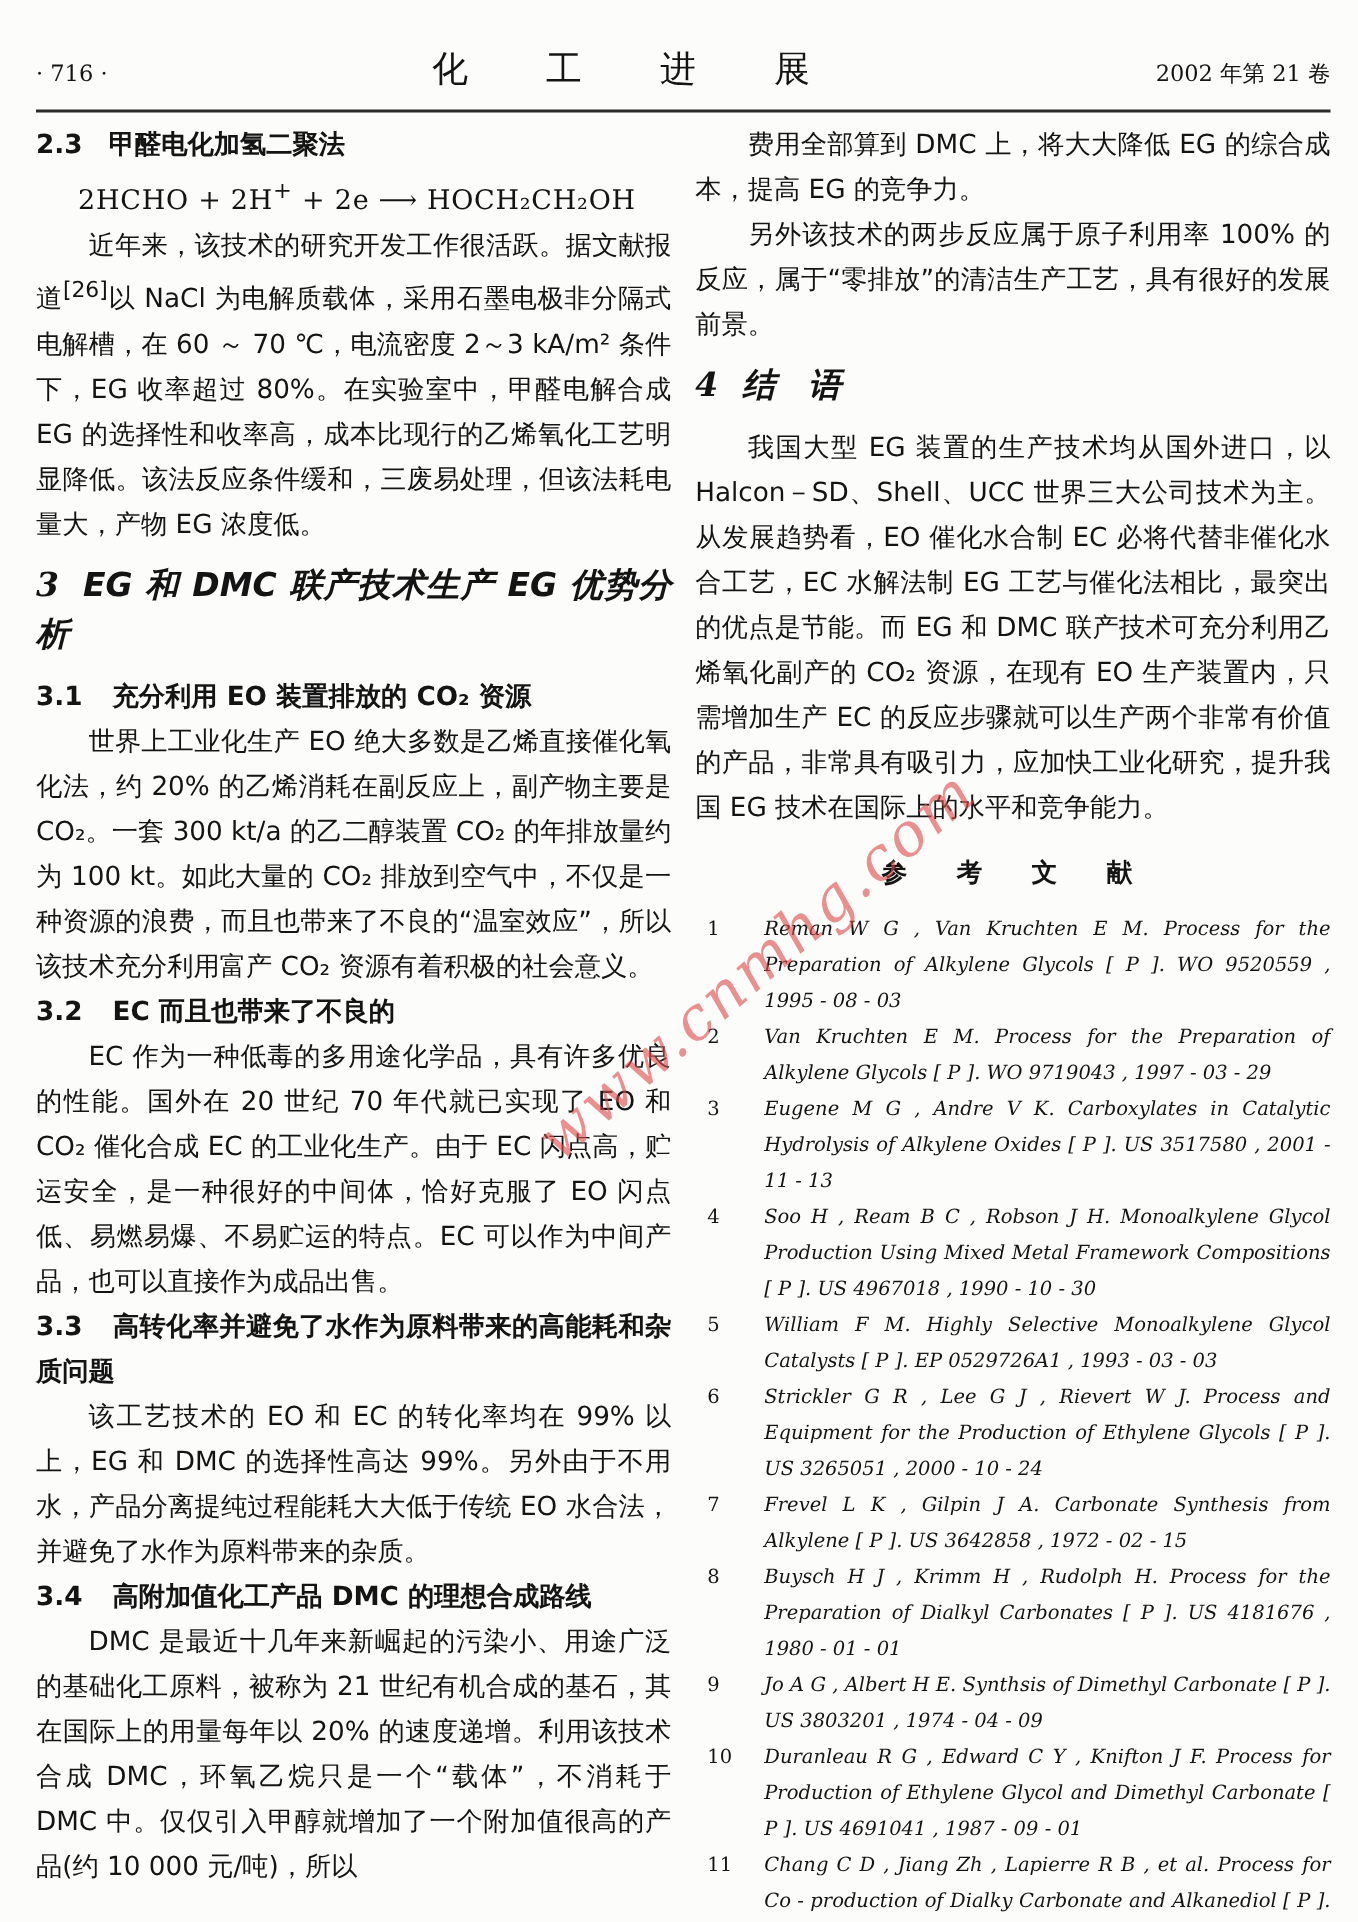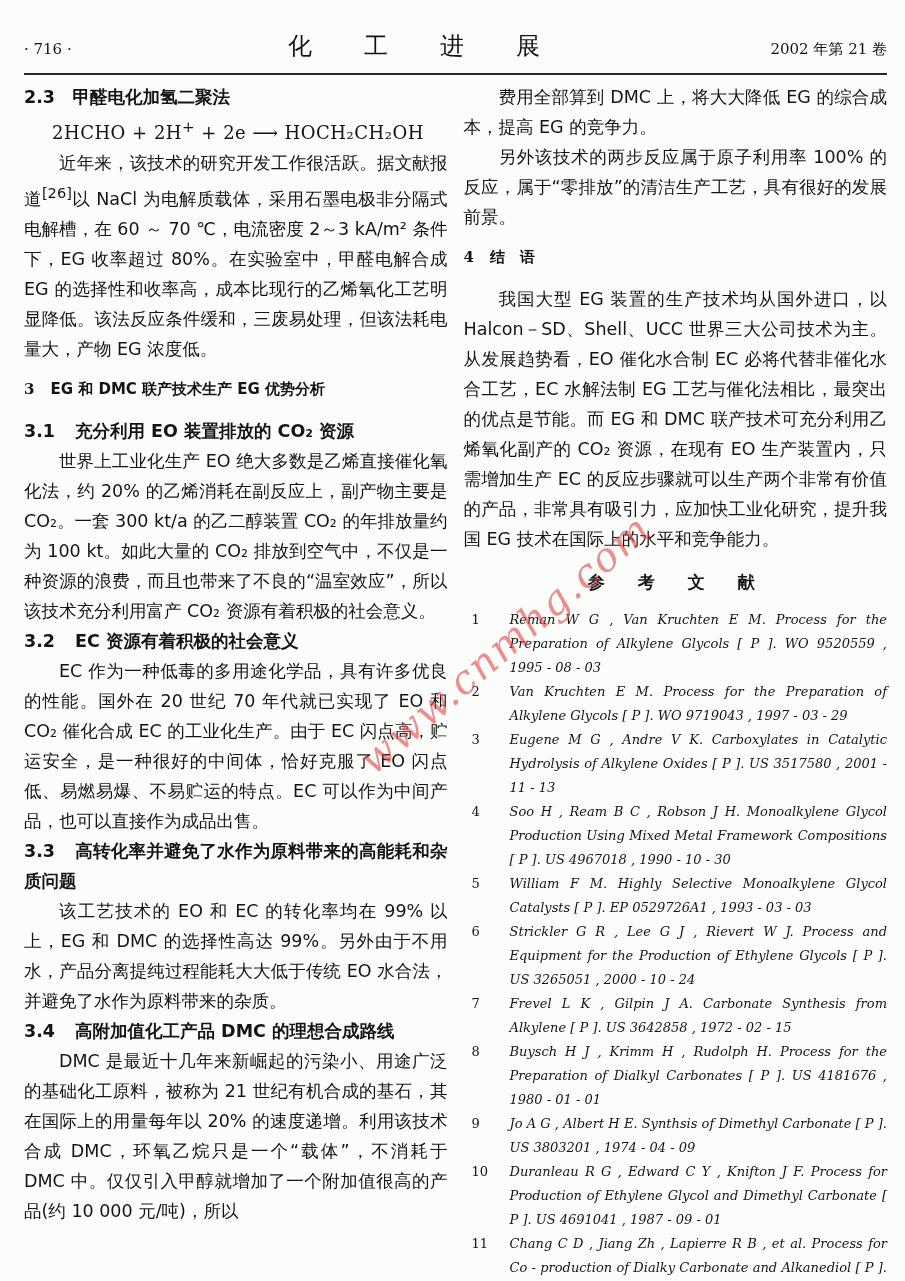--- a/index.html
+++ b/index.html
@@ -23,21 +23,21 @@
     position:absolute; top:82px; left:24px; right:18px;
     display:flex; gap:16px;
   }
   .col { width:50%; font-size:17.5px; line-height:30px; text-align:justify; }
 
   p { margin:0; text-indent:2em; }
 
   .sub-head { font-weight:bold; margin:0; text-indent:0; }
   .sub-head .no { margin-right:20px; }
 
-  .sec-head { font-weight:bold; font-size:15px; line-height:33px; margin:9px 0 10px; text-indent:0; }
+  .sec-head { font-weight:bold; font-size:22px; line-height:33px; margin:9px 0 10px; text-indent:0;font-style:italic; }
   .sec-head .no { font-family:"DejaVu Serif","Liberation Serif",serif; font-weight:bold; margin-right:16px; }
 
   .formula {
     text-indent:0; margin:0 0 0 28px;
     font-family:"DejaVu Serif","Liberation Serif",serif;
     font-size:18px; letter-spacing:0.5px;
   }
   .formula .arrow { padding:0 6px; }
 
   .refs-head { text-align:center; font-weight:bold; font-size:17px; letter-spacing:8px; margin:13px 0 11px; text-indent:0; }
@@ -71,21 +71,21 @@
     <div class="col">
       <p class="sub-head">2.3　甲醛电化加氢二聚法</p>
       <p class="formula"><span>2HCHO + 2H</span><sup>+</sup><span> + 2e</span><span class="arrow">⟶</span><span>HOCH₂CH₂OH</span></p>
       <p><span>近年来，该技术的研究开发工作很活跃。据文献报道</span><sup>[26]</sup><span>以 NaCl 为电解质载体，采用石墨电极非分隔式电解槽，在 60 ～ 70 ℃，电流密度 2～3 kA/m² 条件下，EG 收率超过 80%。在实验室中，甲醛电解合成 EG 的选择性和收率高，成本比现行的乙烯氧化工艺明显降低。该法反应条件缓和，三废易处理，但该法耗电量大，产物 EG 浓度低。</span></p>
 
       <p class="sec-head"><span class="no">3</span><span>EG 和 DMC 联产技术生产 EG 优势分析</span></p>
 
       <p class="sub-head"><span class="no">3.1</span><span>充分利用 EO 装置排放的 CO₂ 资源</span></p>
       <p>世界上工业化生产 EO 绝大多数是乙烯直接催化氧化法，约 20% 的乙烯消耗在副反应上，副产物主要是 CO₂。一套 300 kt/a 的乙二醇装置 CO₂ 的年排放量约为 100 kt。如此大量的 CO₂ 排放到空气中，不仅是一种资源的浪费，而且也带来了不良的“温室效应”，所以该技术充分利用富产 CO₂ 资源有着积极的社会意义。</p>
 
-      <p class="sub-head"><span class="no">3.2</span><span>EC 资源有着积极的社会意义</span></p>
+      <p class="sub-head"><span class="no">3.2</span><span>EC 而且也带来了不良的</span></p>
       <p>EC 作为一种低毒的多用途化学品，具有许多优良的性能。国外在 20 世纪 70 年代就已实现了 EO 和 CO₂ 催化合成 EC 的工业化生产。由于 EC 闪点高，贮运安全，是一种很好的中间体，恰好克服了 EO 闪点低、易燃易爆、不易贮运的特点。EC 可以作为中间产品，也可以直接作为成品出售。</p>
 
       <p class="sub-head"><span class="no">3.3</span><span>高转化率并避免了水作为原料带来的高能耗和杂质问题</span></p>
       <p>该工艺技术的 EO 和 EC 的转化率均在 99% 以上，EG 和 DMC 的选择性高达 99%。另外由于不用水，产品分离提纯过程能耗大大低于传统 EO 水合法，并避免了水作为原料带来的杂质。</p>
 
       <p class="sub-head"><span class="no">3.4</span><span>高附加值化工产品 DMC 的理想合成路线</span></p>
       <p>DMC 是最近十几年来新崛起的污染小、用途广泛的基础化工原料，被称为 21 世纪有机合成的基石，其在国际上的用量每年以 20% 的速度递增。利用该技术合成 DMC，环氧乙烷只是一个“载体”，不消耗于 DMC 中。仅仅引入甲醇就增加了一个附加值很高的产品(约 10 000 元/吨)，所以</p>
     </div>
 
     <div class="col">

